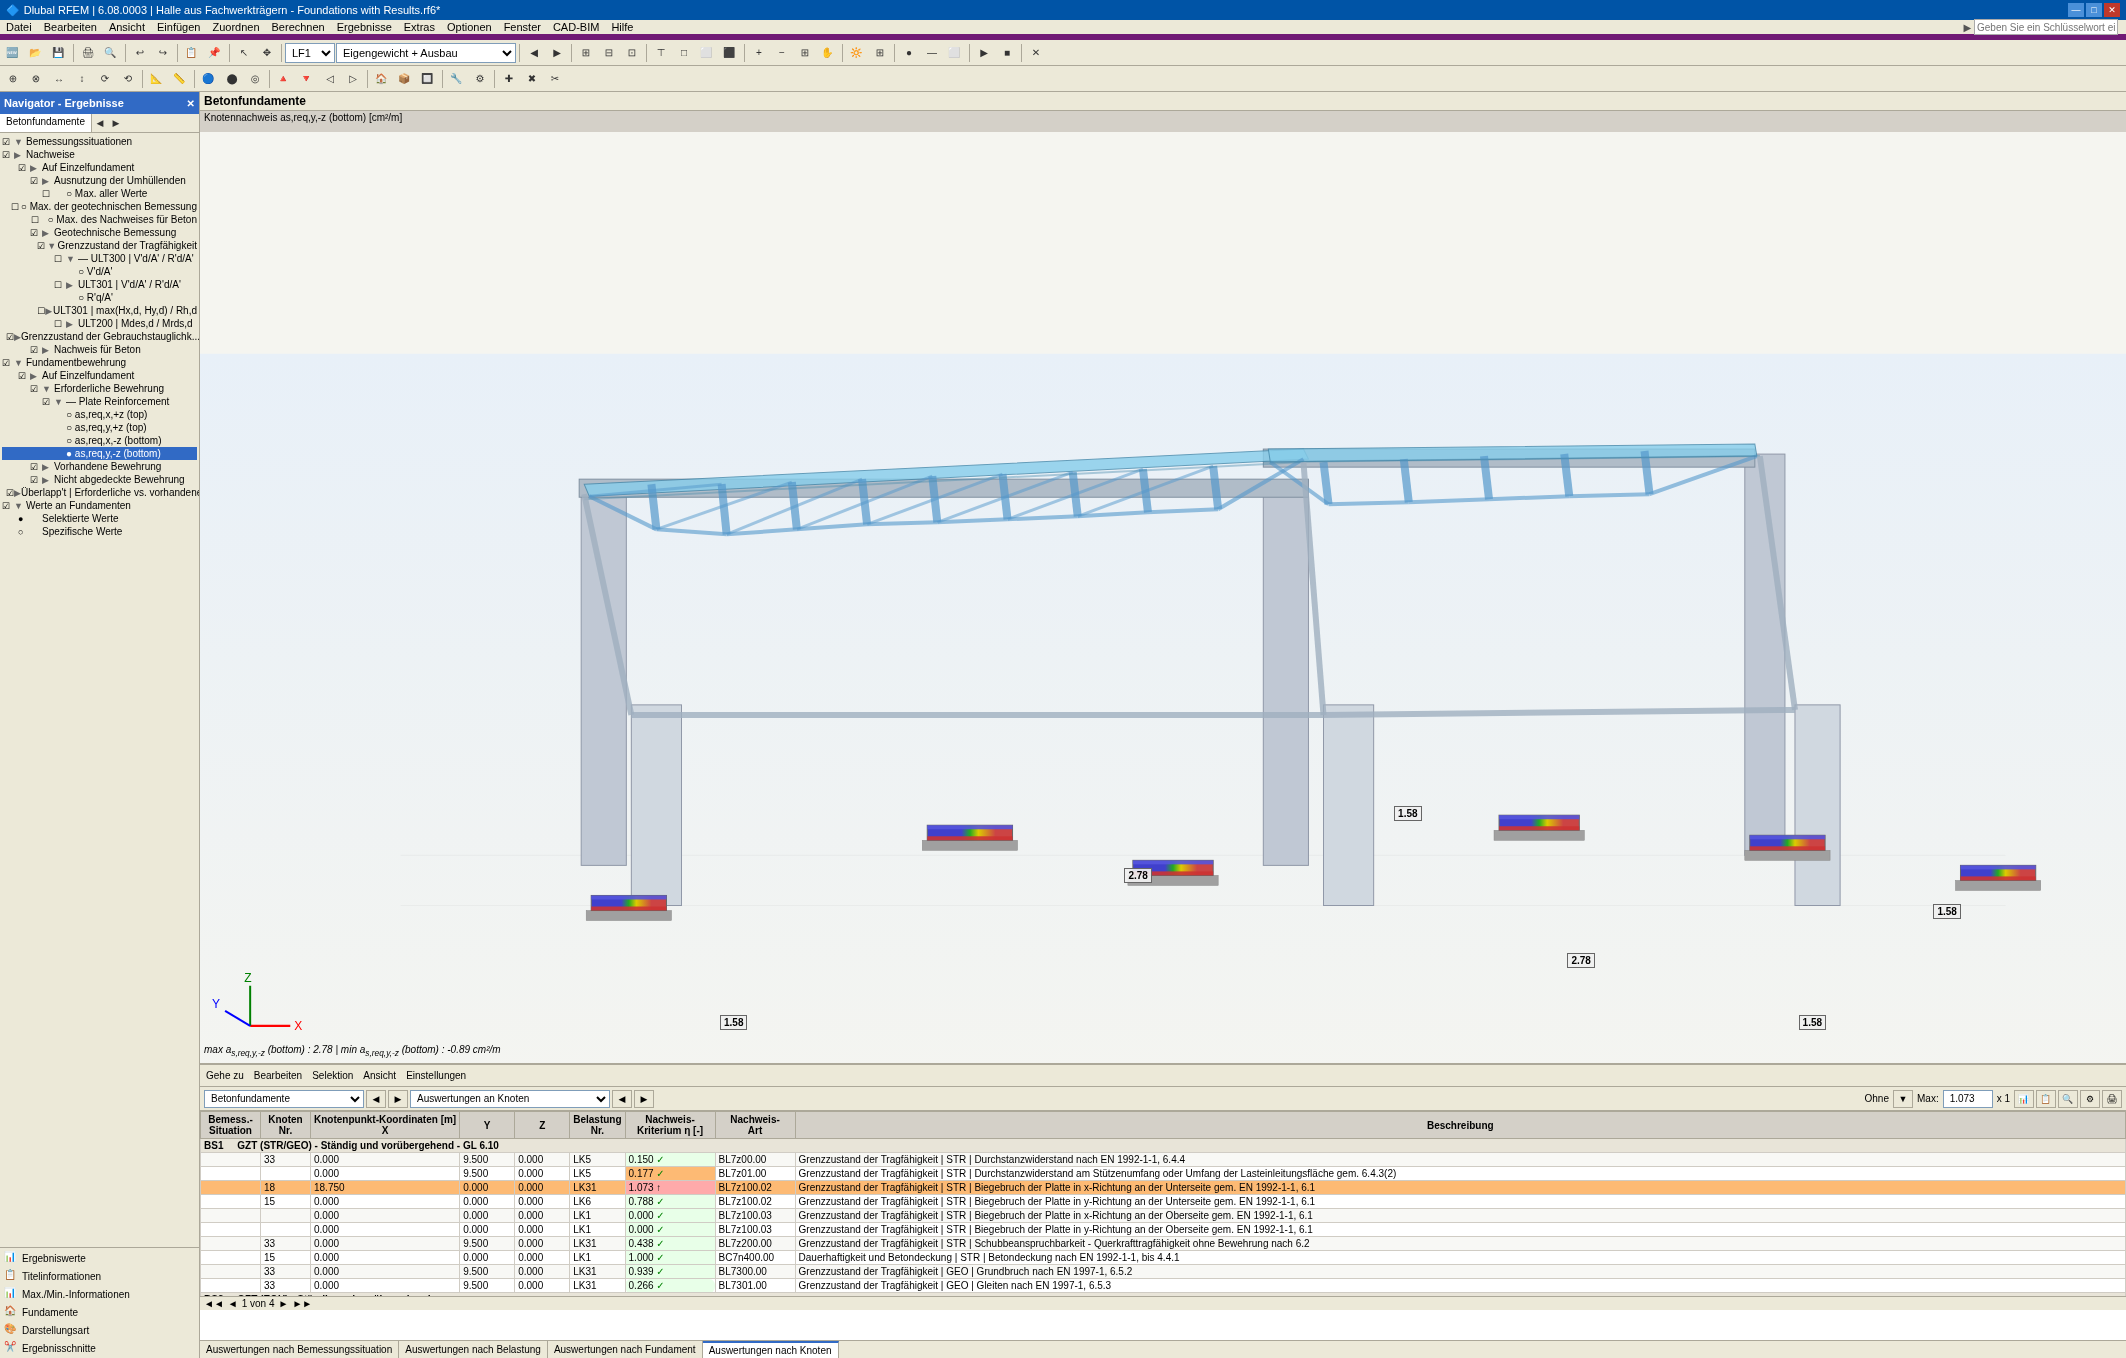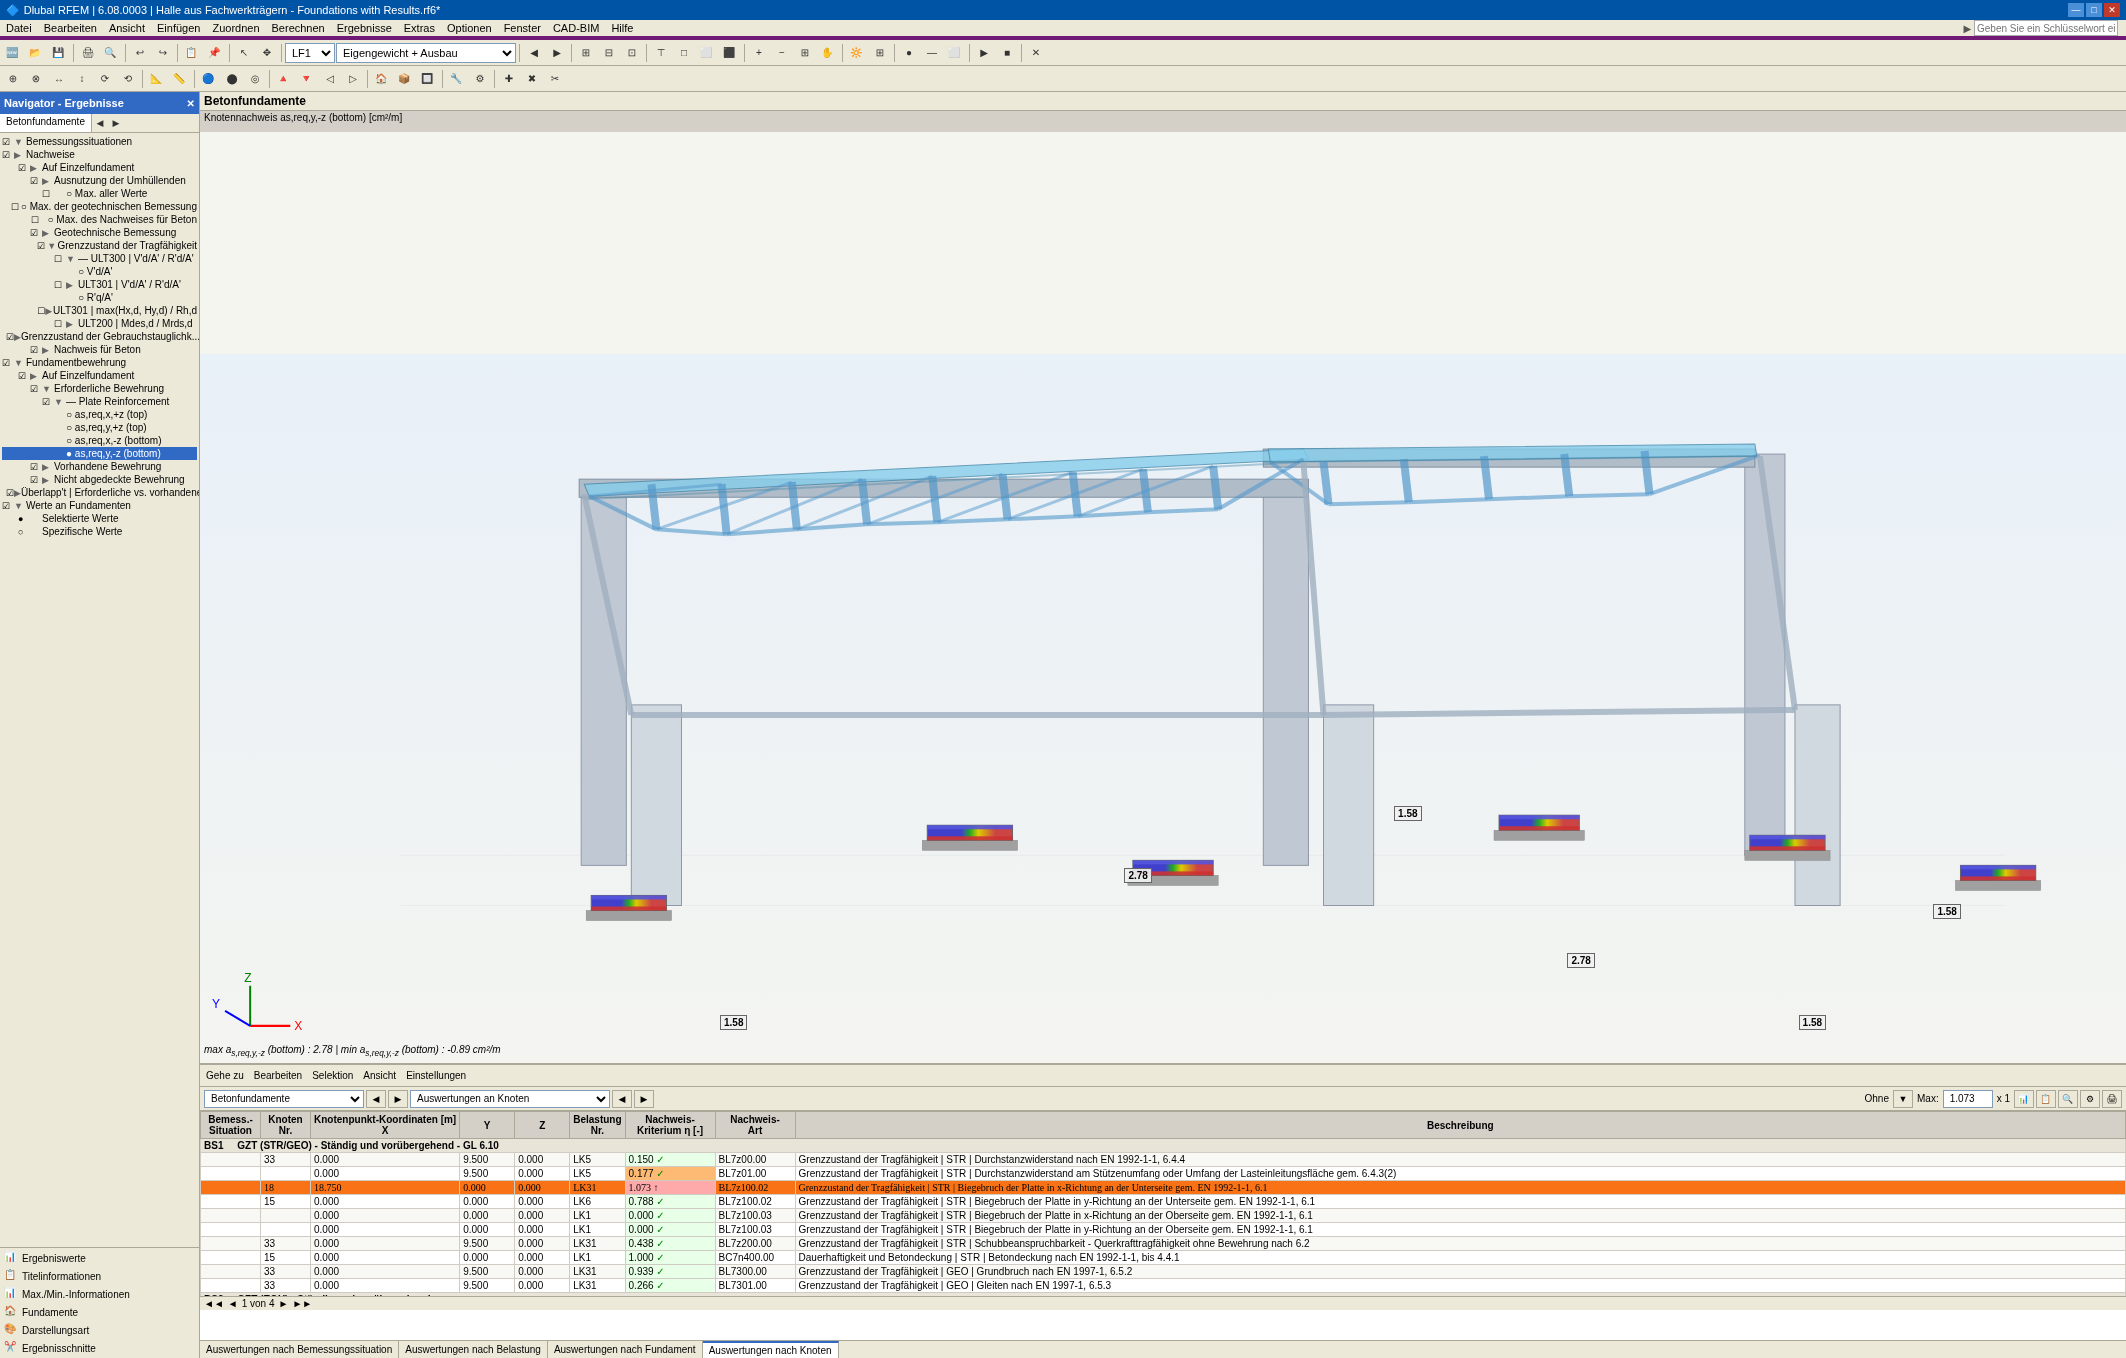--- a/index.html
+++ b/index.html
@@ -5,21 +5,21 @@
     * { margin: 0; padding: 0; box-sizing: border-box; }
     body { font-family: 'Segoe UI', Arial, sans-serif; font-size: 11px; background: #d4d0c8; overflow: hidden; width: 2126px; height: 1358px; }
     
     
     #title-bar { background: #0054a6; color: white; height: 20px; display: flex; align-items: center; padding: 0 6px; font-size: 11px; }
     #title-bar .btns { display: flex; gap: 2px; }
     #title-bar .btn { width: 16px; height: 14px; background: #4a90d9; color: white; font-size: 9px; display: flex; align-items: center; justify-content: center; cursor: pointer; }
     #title-bar .btn.close { background: #c0392b; }
     
     
-    #menu-bar { background: #ece9d8; height: 20px; display: flex; align-items: center; border-bottom: 4px solid #701a75; }
+    #menu-bar { background: #ece9d8; height: 20px; display: flex; align-items: center; border-bottom: 6px solid #701a75; }
     #menu-bar .menu-item { padding: 2px 6px; font-size: 11px; color: #000; cursor: pointer; }
     
     
     #toolbar1 { background: #ece9d8; height: 26px; display: flex; align-items: center; border-bottom: 1px solid #aca899; padding: 0 2px; gap: 1px; }
     #toolbar2 { background: #ece9d8; height: 26px; display: flex; align-items: center; border-bottom: 1px solid #aca899; padding: 0 2px; gap: 1px; }
     .tb-btn { width: 22px; height: 22px; background: #ece9d8; border: 1px solid transparent; display: flex; align-items: center; justify-content: center; cursor: pointer; font-size: 10px; color: #333; }
     .tb-sep { width: 1px; height: 18px; background: #aca899; margin: 0 2px; }
     .tb-combo { height: 20px; background: white; border: 1px solid #7f9db9; font-size: 11px; padding: 0 2px; }
     
     
@@ -684,21 +684,21 @@
                 <td></td>
                 <td></td>
                 <td>0.000</td>
                 <td>9.500</td>
                 <td>0.000</td>
                 <td>LK5</td>
                 <td style="background:#fdba74;">0.177 <span class="td-check">✓</span></td>
                 <td>BL7z01.00</td>
                 <td>Grenzzustand der Tragfähigkeit | STR | Durchstanzwiderstand am Stützenumfang oder Umfang der Lasteinleitungsfläche gem. 6.4.3(2)</td>
               </tr>
-              <tr style="background:#f97316;font-family:Liberation Serif, serif;">
+              <tr style="background:#fdba74;">
                 <td></td>
                 <td>18</td>
                 <td>18.750</td>
                 <td>0.000</td>
                 <td>0.000</td>
                 <td>LK31</td>
                 <td style="background:#ffaaaa;">1.073 ↑</td>
                 <td>BL7z100.02</td>
                 <td>Grenzzustand der Tragfähigkeit | STR | Biegebruch der Platte in x-Richtung an der Unterseite gem. EN 1992-1-1, 6.1</td>
               </tr>

